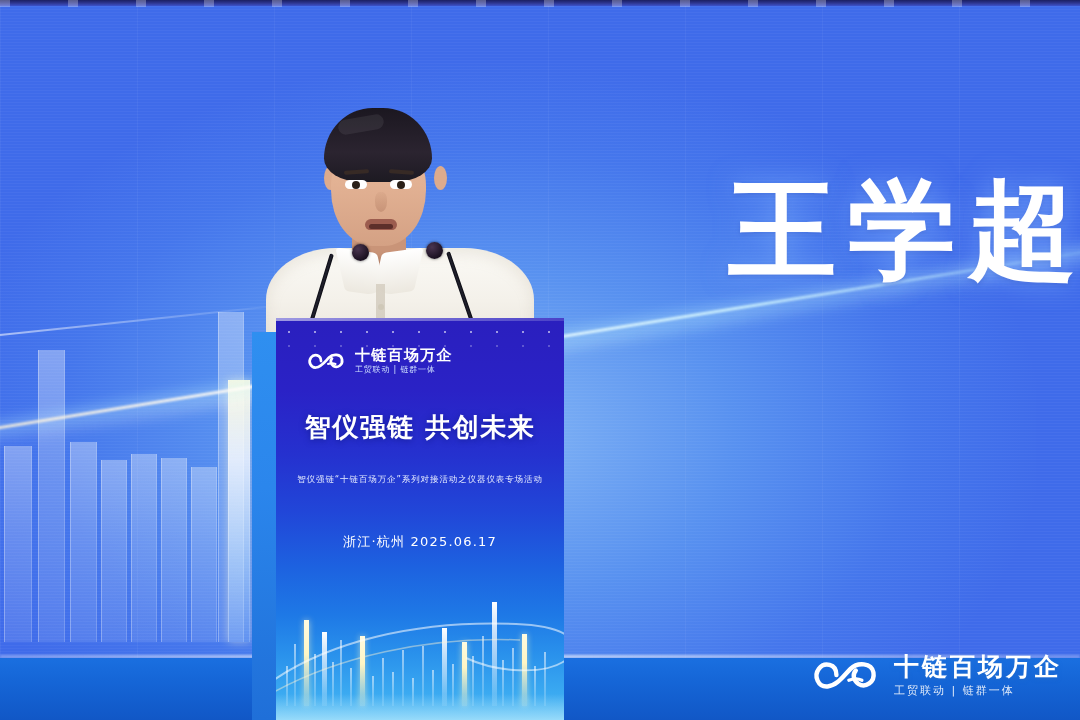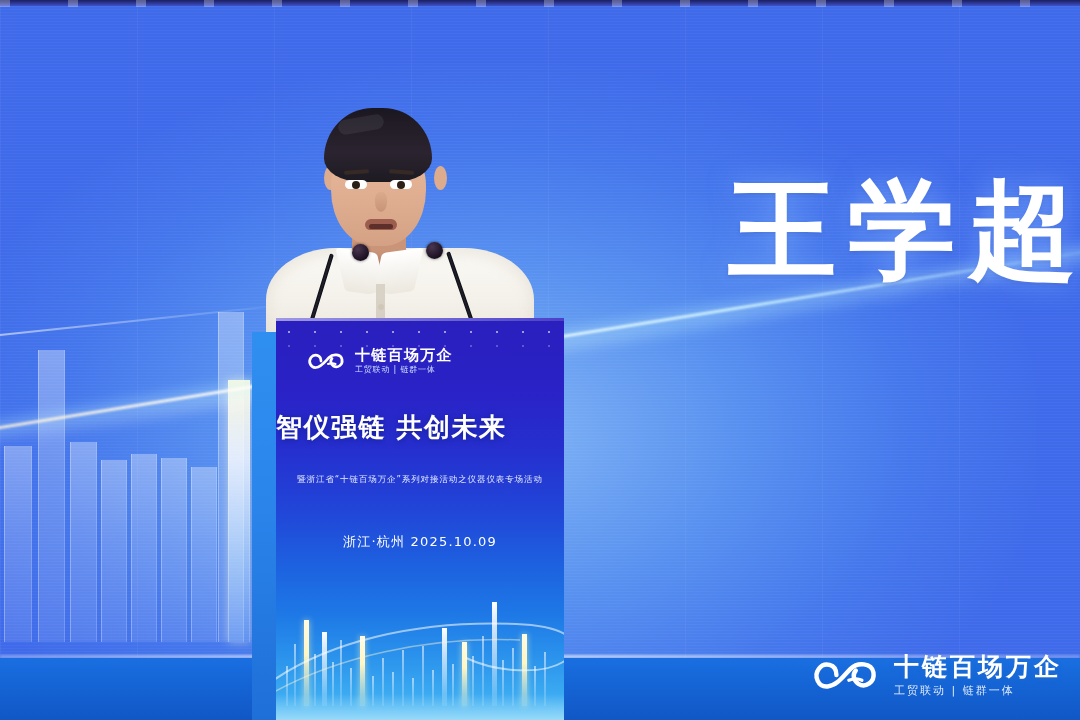--- a/index.html
+++ b/index.html
@@ -298,20 +298,21 @@
     font-size: 15px; font-weight: 700; color: #ffffff; letter-spacing: 1.3px;
     font-family: "DejaVu Sans", sans-serif;
   }
   .logo-sub {
     font-size: 8px; color: #cfe0ff; letter-spacing: .8px; margin-top: 3px;
     font-family: "DejaVu Sans", sans-serif;
   }
 
   .headline {
     position: absolute; left: 0; right: 0; top: 92px;
+    text-align: center;
     font-family: "DejaVu Sans", sans-serif;
     font-size: 26px; font-weight: 700; color: #ffffff;
     letter-spacing: 1.5px;
     text-shadow: 0 1px 6px rgba(10,20,120,.6);
   }
   .sub1 {
     position: absolute; left: 0; right: 0; top: 134px;
     text-align: center;
     font-family: "DejaVu Sans", sans-serif;
     font-size: 13px; font-weight: 700; color: #ffffff; letter-spacing: .8px;
@@ -456,23 +457,23 @@
         </svg>
         <div class="logo-txt">
           <div class="logo-main">十链百场万企</div>
           <div class="logo-sub">工贸联动 | 链群一体</div>
         </div>
       </div>
 
       <div class="headline">智仪强链  共创未来</div>
 
 
-      <div class="sub2">暨浙江省“十链百场万企”系列对接活动之仪器仪表专场活动</div>
-
-      <div class="dateline">浙江·杭州   2025.10.09</div>
+      <div class="sub2">智仪强链“十链百场万企”系列对接活动之仪器仪表专场活动</div>
+
+      <div class="dateline">浙江·杭州   2025.06.17</div>
 
       <div class="podium-art">
         <div class="pbar" style="left:10px;  height:40px;"></div>
         <div class="pbar" style="left:18px;  height:62px;"></div>
         <div class="pbar lit" style="left:28px; height:86px;"></div>
         <div class="pbar" style="left:38px;  height:52px;"></div>
         <div class="pbar white" style="left:46px; height:74px;"></div>
         <div class="pbar" style="left:56px;  height:44px;"></div>
         <div class="pbar" style="left:64px;  height:66px;"></div>
         <div class="pbar" style="left:74px;  height:38px;"></div>

